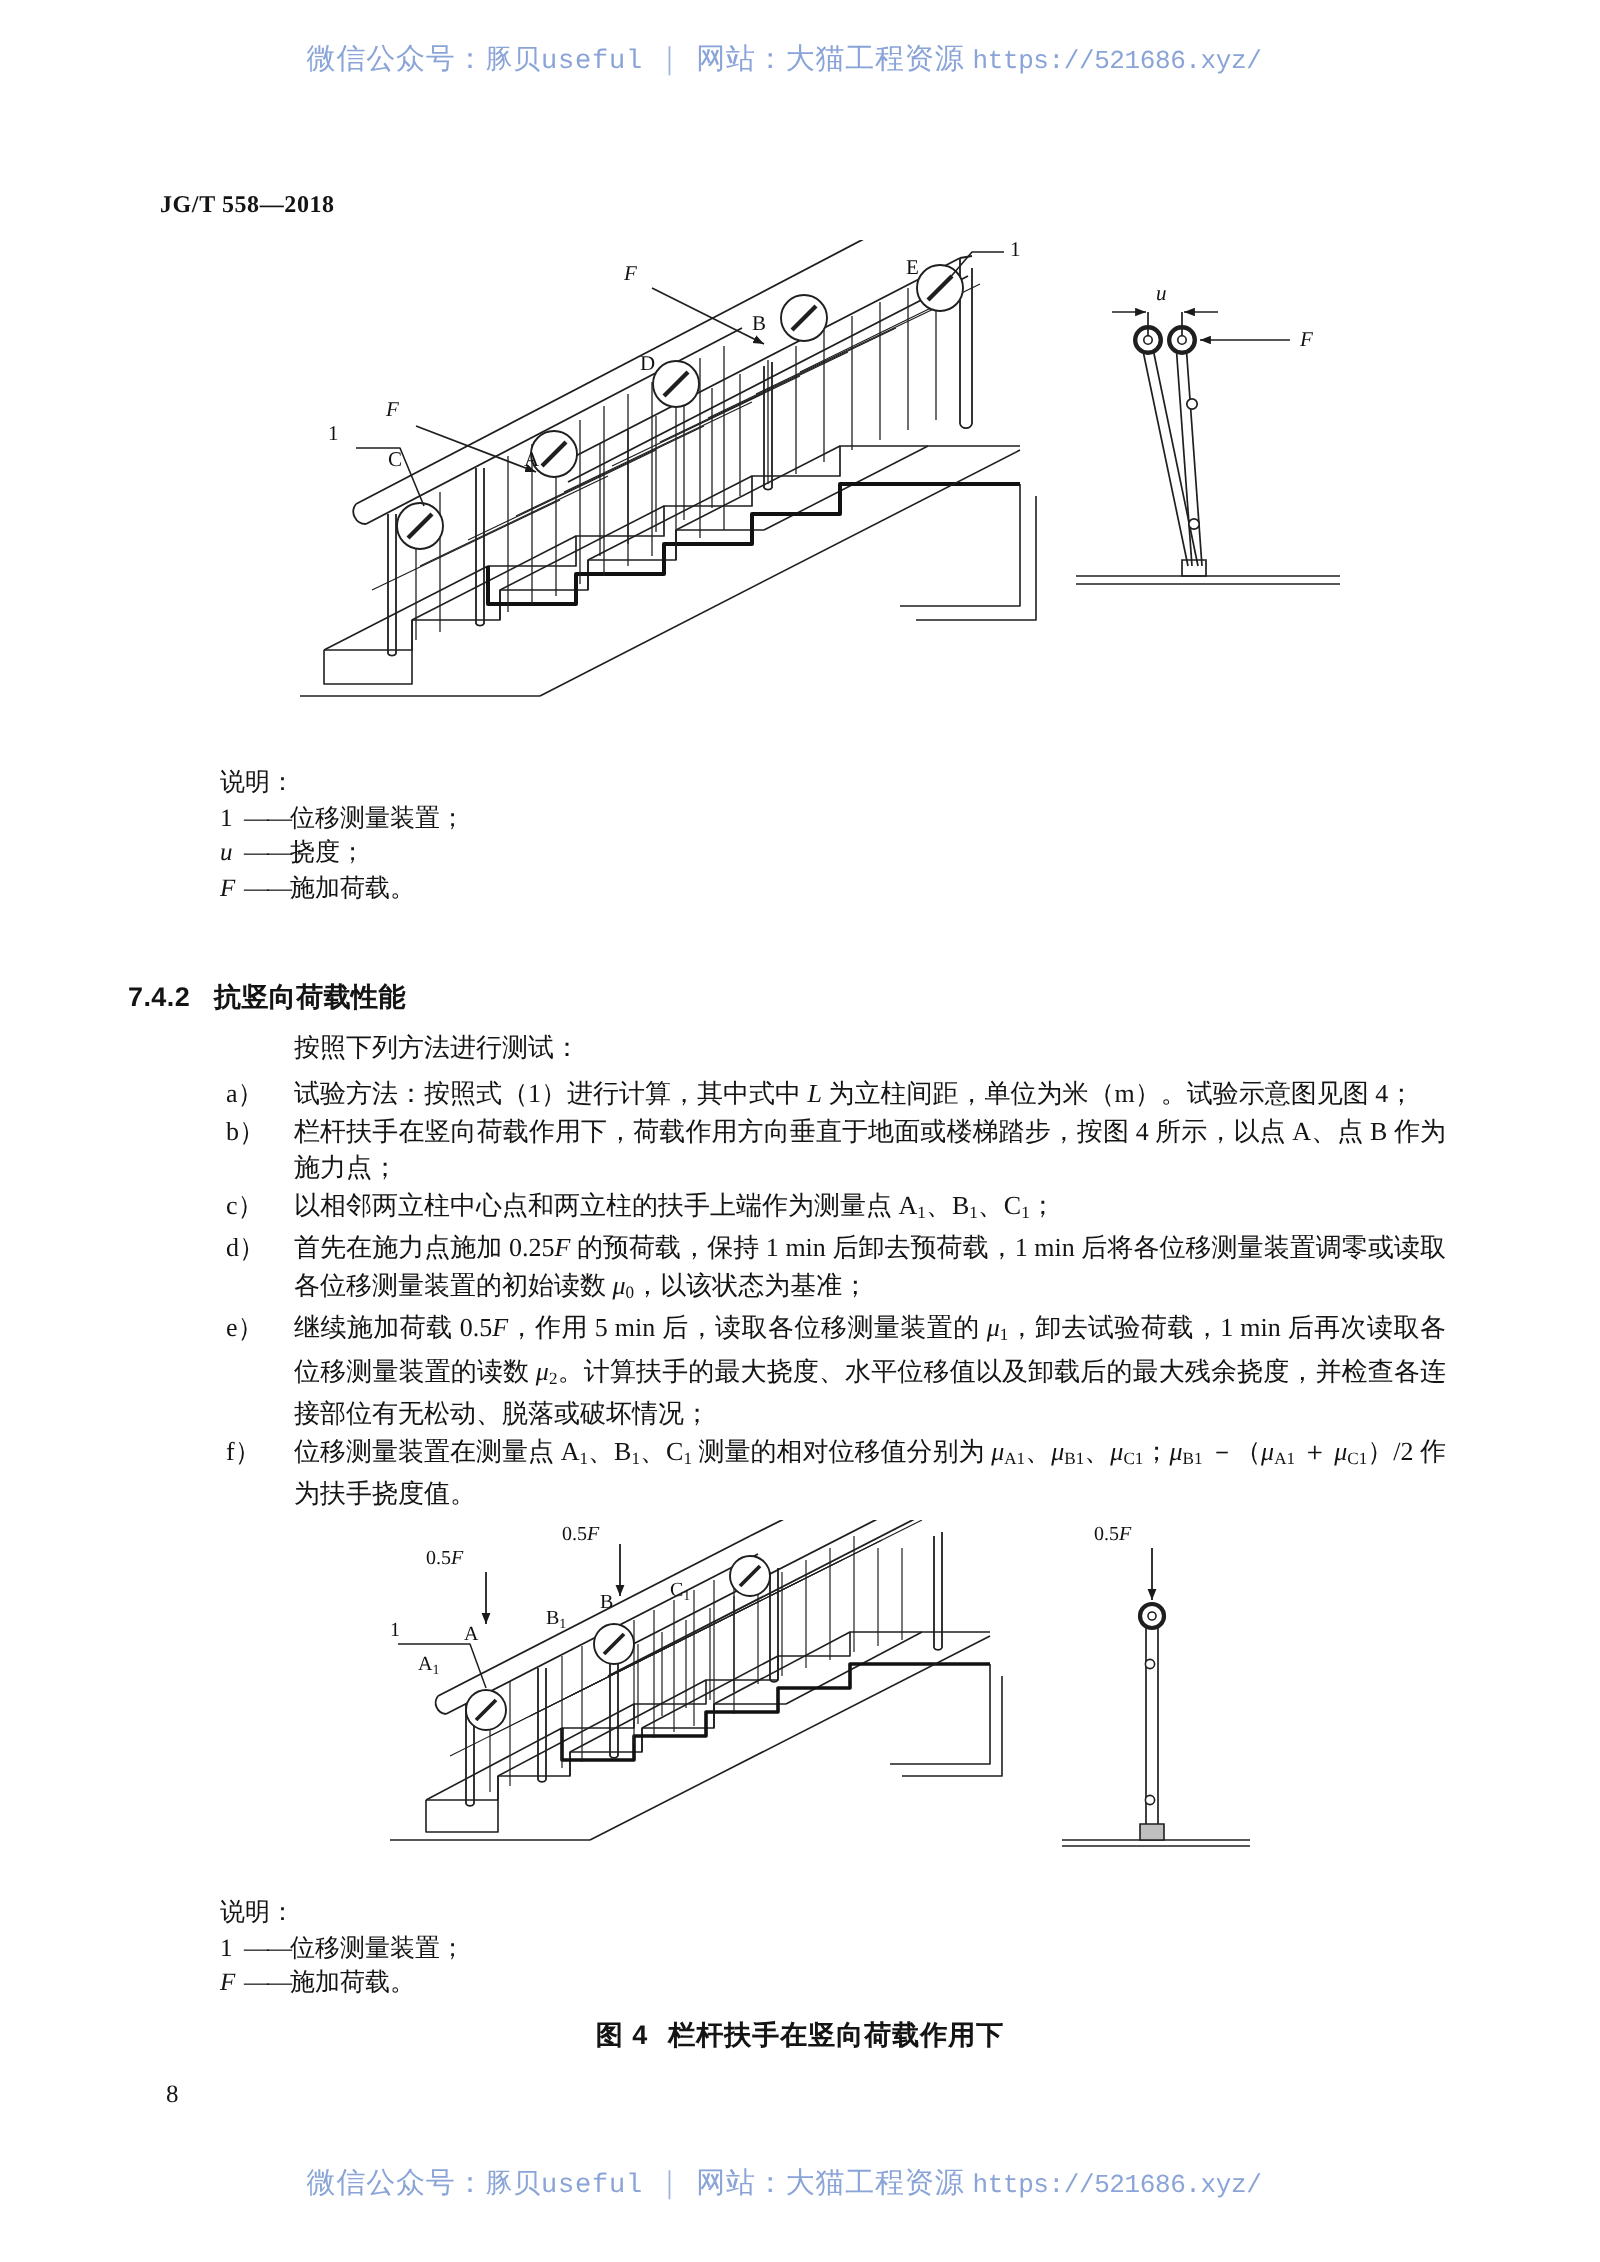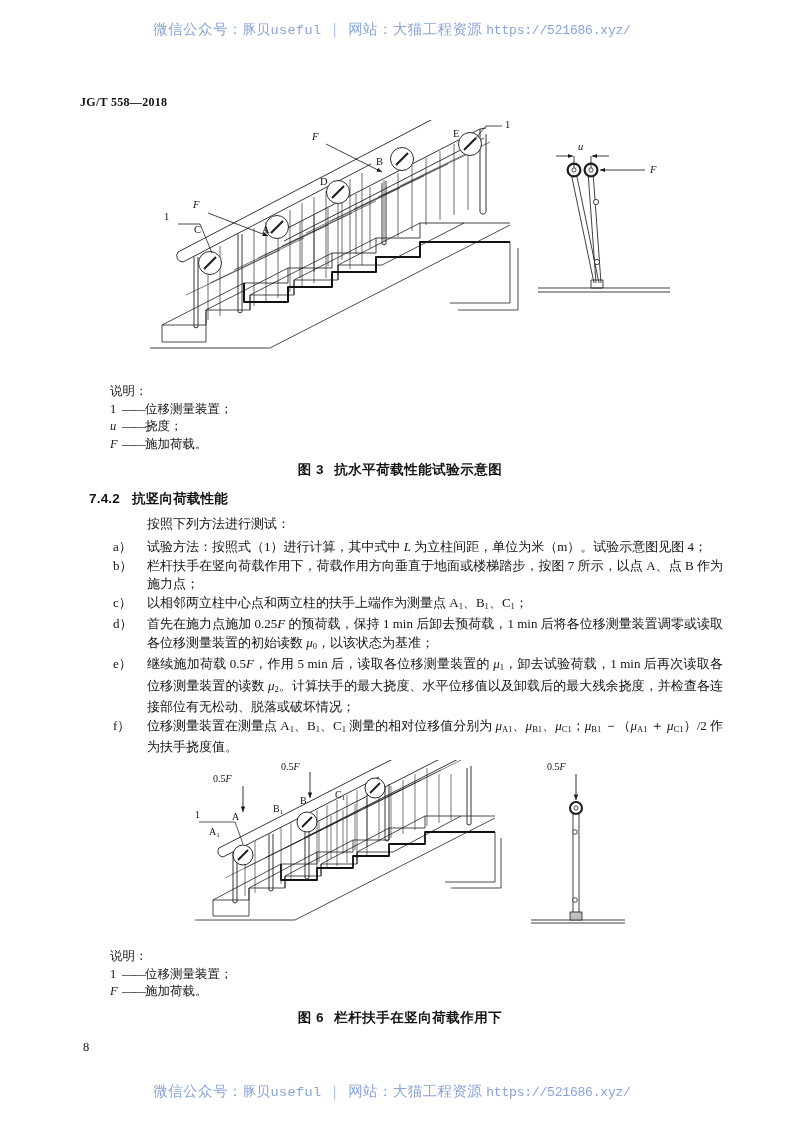--- a/index.html
+++ b/index.html
@@ -101,21 +101,21 @@
     letter-spacing: 0.5px;
     font-family: "Liberation Sans", "DejaVu Sans", sans-serif;
   }
   #cap3 { top: 461px; }
   #cap4 { top: 1009px; }
   .cap-num { padding-right: 10px; }
 
   
   .sec-head {
     position: absolute;
-    left: 89px;
+    left: 64px;
     top: 490px;
     font-size: 13.5px;
     font-weight: bold;
     font-family: "Liberation Sans", "DejaVu Sans", sans-serif;
     letter-spacing: 0.2px;
   }
   .sec-head .num { padding-right: 12px; }
 
   .lead-in {
     position: absolute;
@@ -363,38 +363,35 @@
       <span class="legend-sym">1</span><span class="legend-dash">——</span><span>位移测量装置；</span>
     </div>
     <div class="legend-row">
       <span class="legend-sym ital">u</span><span class="legend-dash">——</span><span>挠度；</span>
     </div>
     <div class="legend-row">
       <span class="legend-sym ital">F</span><span class="legend-dash">——</span><span>施加荷载。</span>
     </div>
   </div>
 
-  <div class="fig-caption" id="cap3">
-    <span class="cap-num">图 3</span><span>抗水平荷载性能试验示意图</span>
-  </div>
 
   <div class="sec-head">
     <span class="num">7.4.2</span><span>抗竖向荷载性能</span>
   </div>
 
   <div class="lead-in">按照下列方法进行测试：</div>
 
   <div id="list-block">
     <div class="li">
       <span class="li-marker">a）</span>
       <span class="li-text">试验方法：按照式（1）进行计算，其中式中 <i>L</i> 为立柱间距，单位为米（m）。试验示意图见图 4；</span>
     </div>
     <div class="li">
       <span class="li-marker">b）</span>
-      <span class="li-text">栏杆扶手在竖向荷载作用下，荷载作用方向垂直于地面或楼梯踏步，按图 7 所示，以点 A、点 B 作为施力点；</span>
+      <span class="li-text">栏杆扶手在竖向荷载作用下，荷载作用方向垂直于地面或楼梯踏步，按图 4 所示，以点 A、点 B 作为施力点；</span>
     </div>
     <div class="li">
       <span class="li-marker">c）</span>
       <span class="li-text">以相邻两立柱中心点和两立柱的扶手上端作为测量点 A<sub>1</sub>、B<sub>1</sub>、C<sub>1</sub>；</span>
     </div>
     <div class="li">
       <span class="li-marker">d）</span>
       <span class="li-text">首先在施力点施加 0.25<i>F</i> 的预荷载，保持 1 min 后卸去预荷载，1 min 后将各位移测量装置调零或读取各位移测量装置的初始读数 <i>μ</i><sub>0</sub>，以该状态为基准；</span>
     </div>
     <div class="li">
@@ -556,21 +553,21 @@
     <div class="legend-title">说明：</div>
     <div class="legend-row">
       <span class="legend-sym">1</span><span class="legend-dash">——</span><span>位移测量装置；</span>
     </div>
     <div class="legend-row">
       <span class="legend-sym ital">F</span><span class="legend-dash">——</span><span>施加荷载。</span>
     </div>
   </div>
 
   <div class="fig-caption" id="cap4">
-    <span class="cap-num">图 6</span><span>栏杆扶手在竖向荷载作用下</span>
+    <span class="cap-num">图 4</span><span>栏杆扶手在竖向荷载作用下</span>
   </div>
 
   <div class="pageno">8</div>
 
   <div class="watermark" id="wm-bottom">
     <span>微信公众号：</span><span class="ascii">豚贝useful</span><span class="sep">｜</span><span>网站：</span><span>大猫工程资源</span> <span class="url">https://521686.xyz/</span>
   </div>
 
 </div>
 

